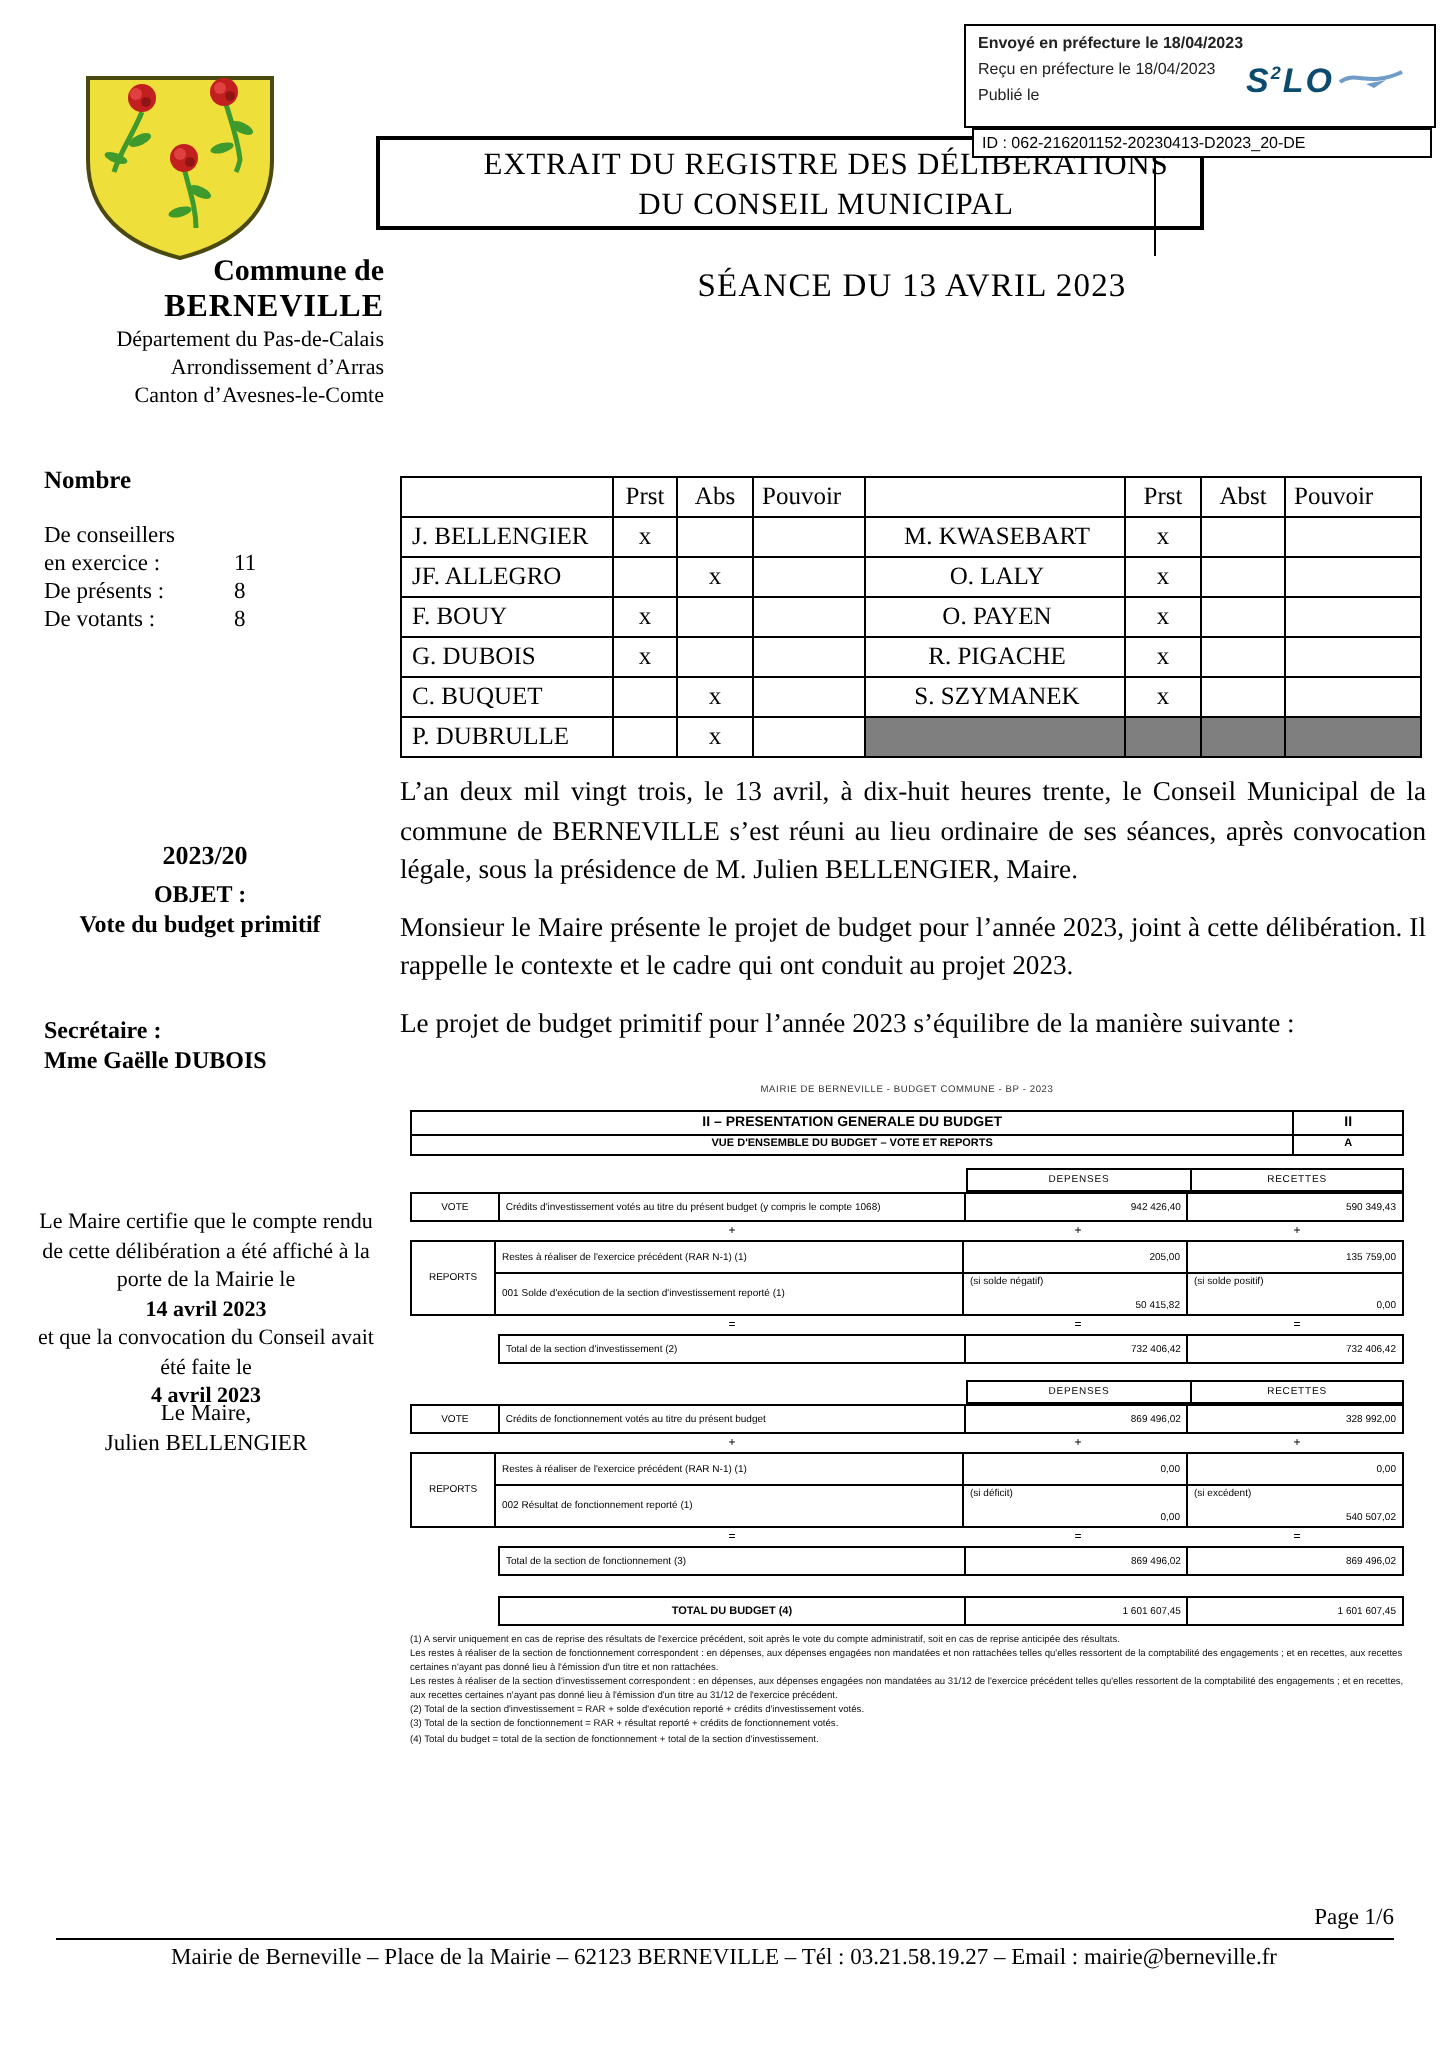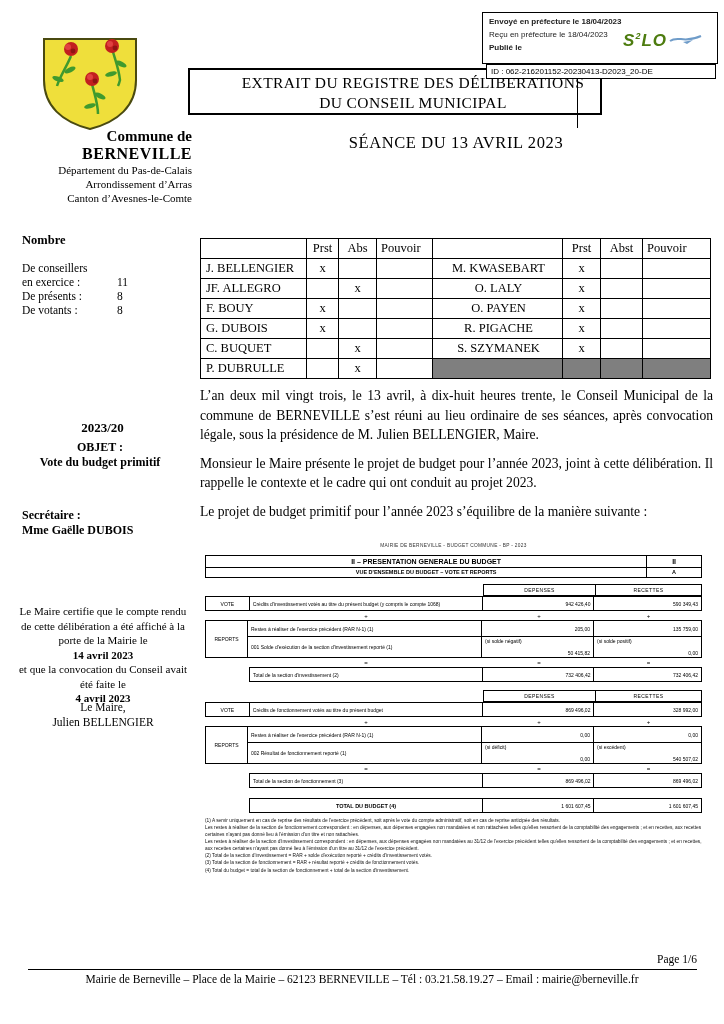--- a/index.html
+++ b/index.html
@@ -9,21 +9,21 @@
     background:#ffffff; color:#000;
     font-family:"Liberation Serif", serif; overflow:hidden;
   }
   .abs { position:absolute; }
 
   
   .stamp-box { left:482px; top:12px; width:236px; height:52px;
     border:1px solid #000; background:#fff; z-index:6;
     font-family:"Liberation Sans", sans-serif; font-size:8px; color:#222; }
   .stamp-line { position:absolute; left:6px; white-space:nowrap; }
-  .stamp-logo { position:absolute; right:14px; top:18px; color:#4d7c0f;
+  .stamp-logo { position:absolute; right:14px; top:18px; color:#0c4a6e;
     font-style:italic; font-weight:bold; font-size:17px; letter-spacing:1px;
     font-family:"Liberation Sans", sans-serif; }
   .stamp-logo sup { font-size:9px; }
   .stamp-id-box { left:486px; top:64px; width:230px; height:15px;
     border:1px solid #000; background:#fff; z-index:6;
     font-family:"Liberation Sans", sans-serif; font-size:8px;
     line-height:13px; padding-left:4px; white-space:nowrap; overflow:hidden; }
   .connector { left:577px; top:79px; width:1px; height:49px; background:#000; z-index:7; }
 
   
@@ -169,21 +169,21 @@
   </div>
 
   <div class="abs title-box">
     <div>EXTRAIT DU REGISTRE DES DÉLIBÉRATIONS</div>
     <div>DU CONSEIL MUNICIPAL</div>
   </div>
 
   <div class="abs stamp-box">
     <div class="stamp-line" style="top:4px;font-weight:bold;">Envoyé en préfecture le 18/04/2023</div>
     <div class="stamp-line" style="top:17px;">Reçu en préfecture le 18/04/2023</div>
-    <div class="stamp-line" style="top:30px;font-weight:bold;">Publié le</div>
+    <div class="stamp-line" style="top:30px;">Publié le</div>
     <div class="stamp-logo"><span>S</span><sup>2</sup><span>LO</span><svg width="34" height="12" viewBox="0 0 34 12" style="margin-left:2px;">
           <path d="M1 7 C9 1 15 10 32 2" stroke="#6f9cc9" stroke-width="2" fill="none"></path>
           <path d="M14 8 L24 6 L18 10 Z" fill="#6f9cc9"></path>
         </svg></div>
   </div>
   <div class="abs stamp-id-box">
     <span>ID : 062-216201152-20230413-D2023_20-DE</span>
   </div>
   <div class="abs connector"></div>
 

